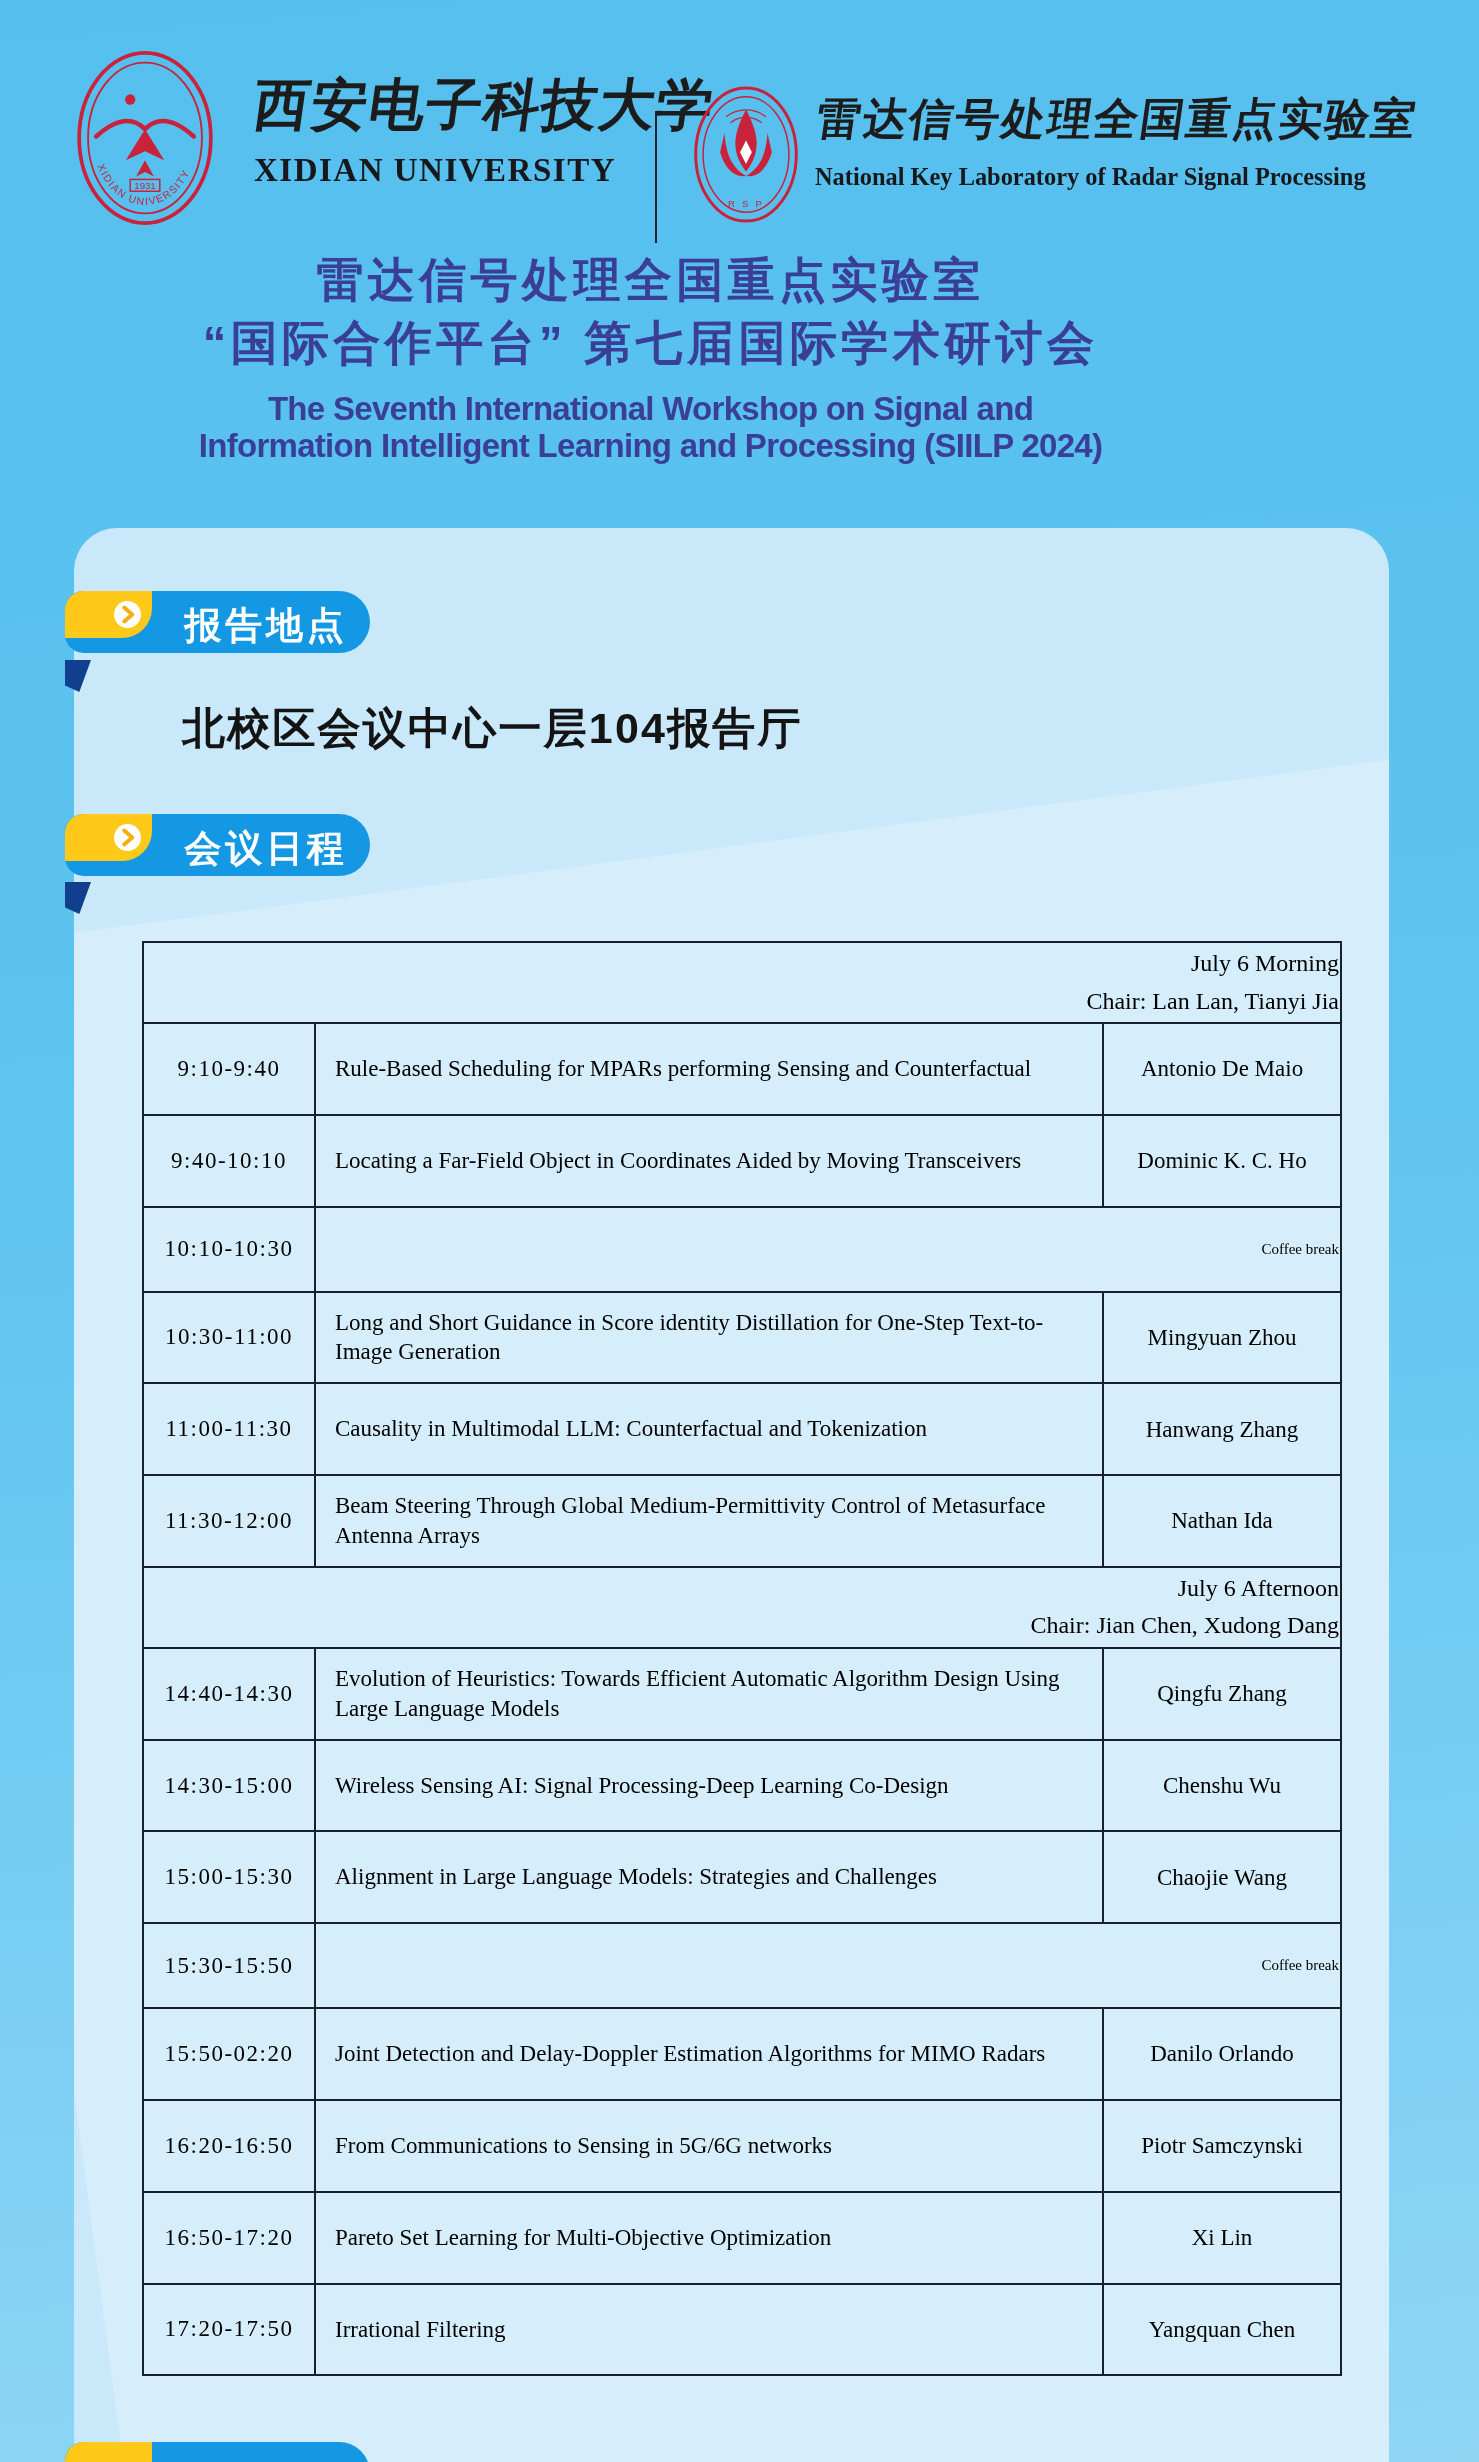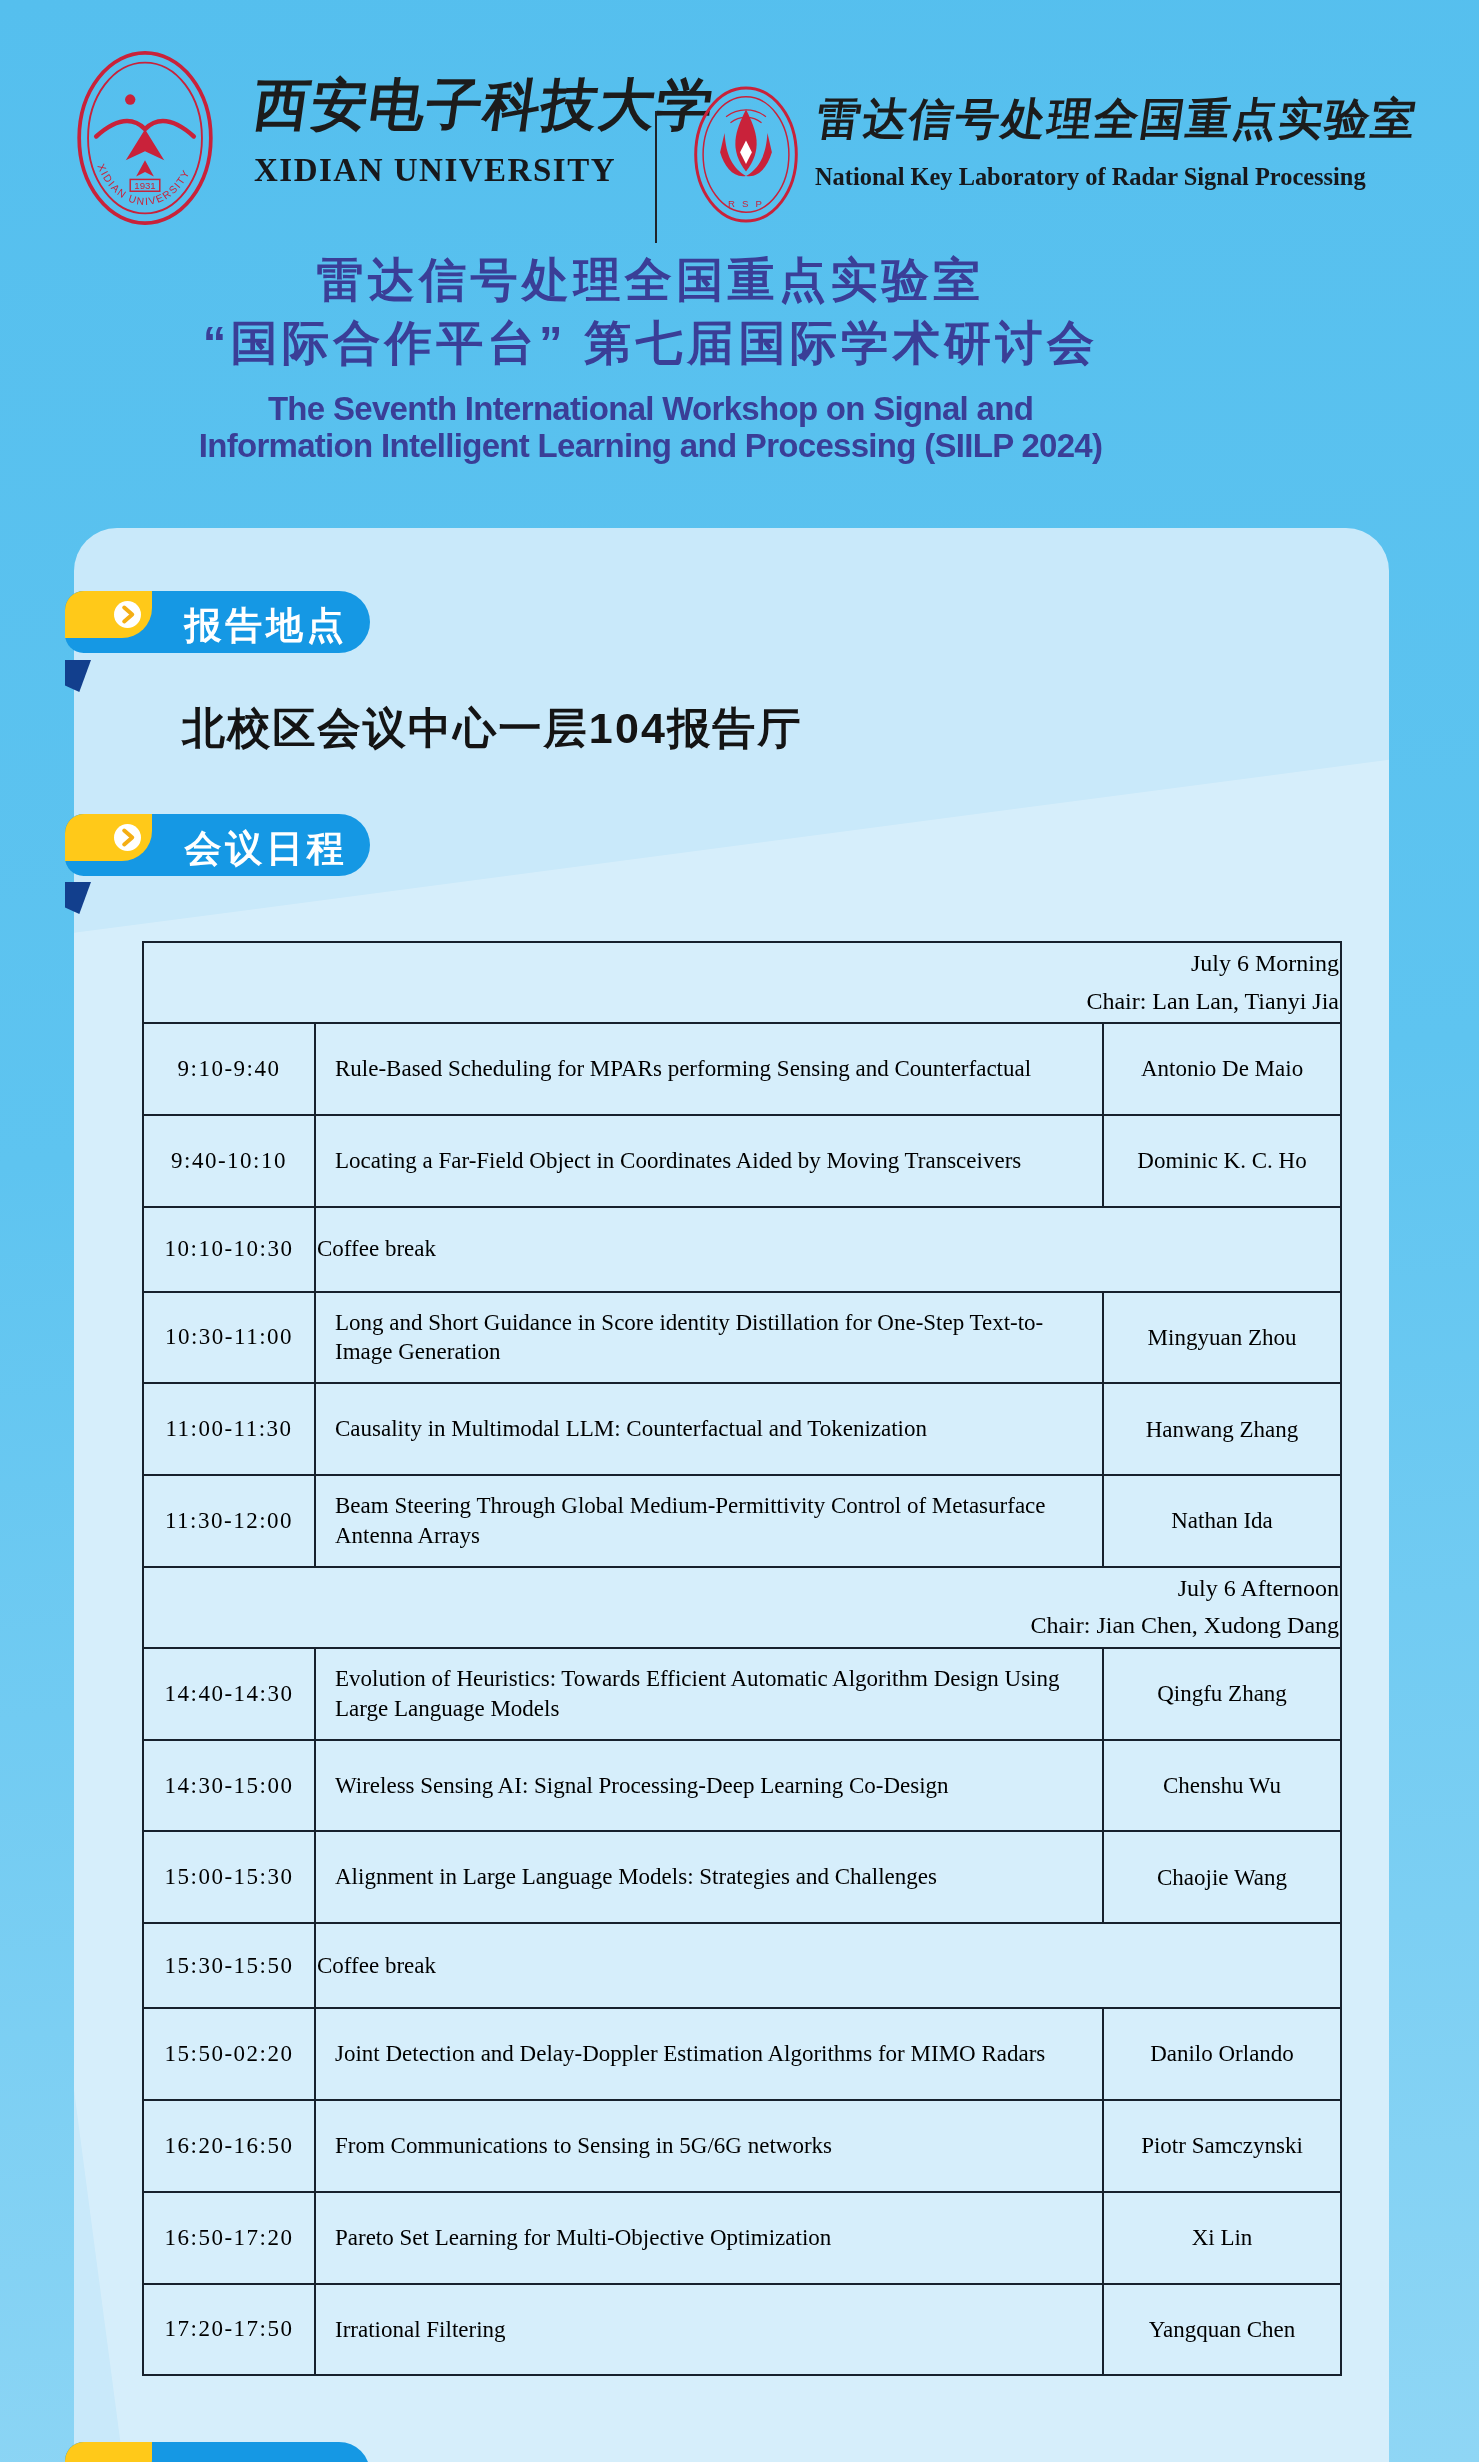--- a/index.html
+++ b/index.html
@@ -61,21 +61,21 @@
   
   .schedule-table{
     position:absolute; left:142px; top:941px; width:1198px;
     border-collapse:collapse; table-layout:fixed;
     font-family:"Liberation Serif","DejaVu Serif",serif; color:#000;
   }
   .schedule-table td{border:2.2px solid #17212d; vertical-align:middle;}
   .session-cell{height:77px; text-align:right; font-size:24px; line-height:1.55;padding-left:8px;}
   .time-cell{height:81px; text-align:center; font-size:23px; letter-spacing:1.5px;}
   .title-cell{height:81px; text-align:left; font-size:23px; line-height:1.3; padding:4.4px 15px 4.4px 19px;}
-  .break-cell{height:81px; text-align:left; font-size:23px;border-radius:15px;}
+  .break-cell{height:81px; text-align:right; font-size:15px;border-radius:15px;}
   .speaker-cell{height:81px; text-align:center; font-size:23px; line-height:1.45; white-space:pre-line;}
 </style>
 </head>
 <body>
 
 <div class="page">
 
   <div>
 
     <svg class="seal seal-xidian" viewBox="0 0 192 240">

